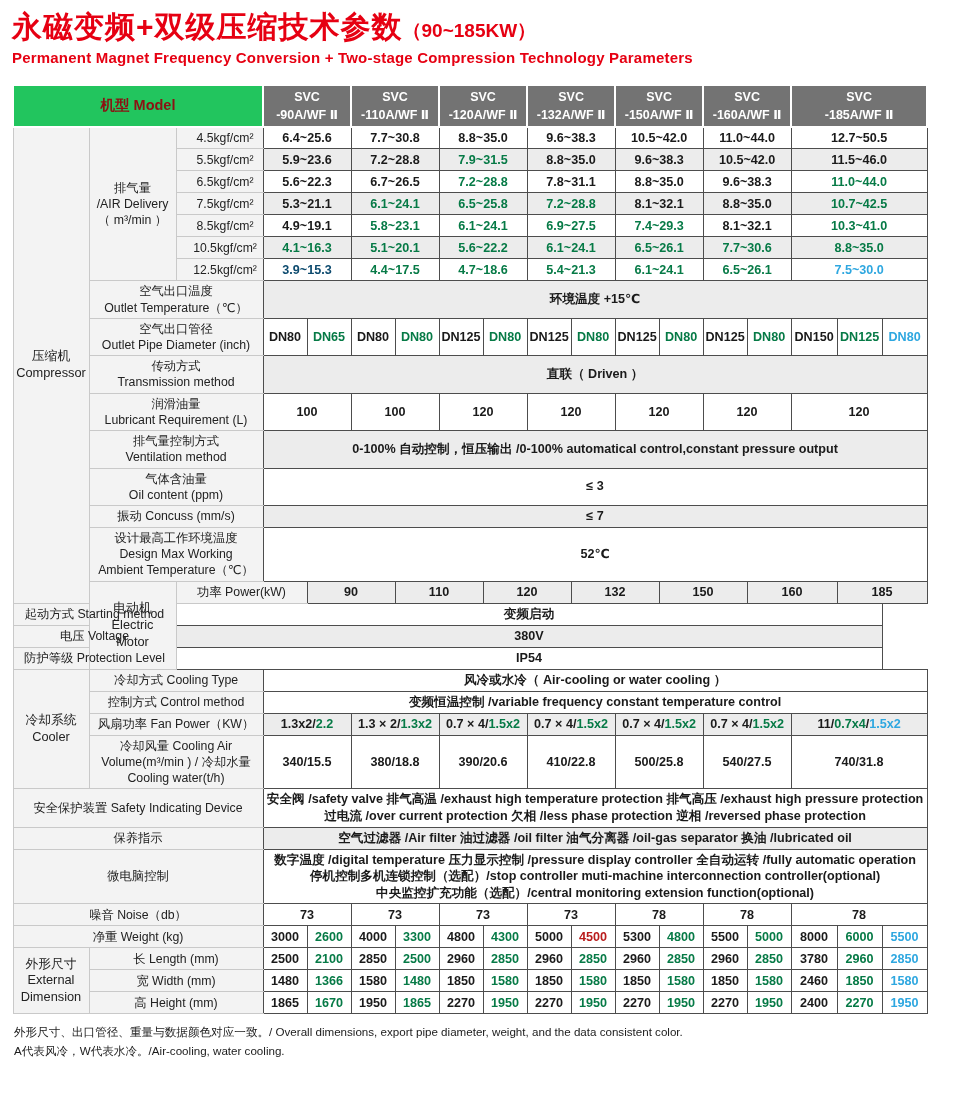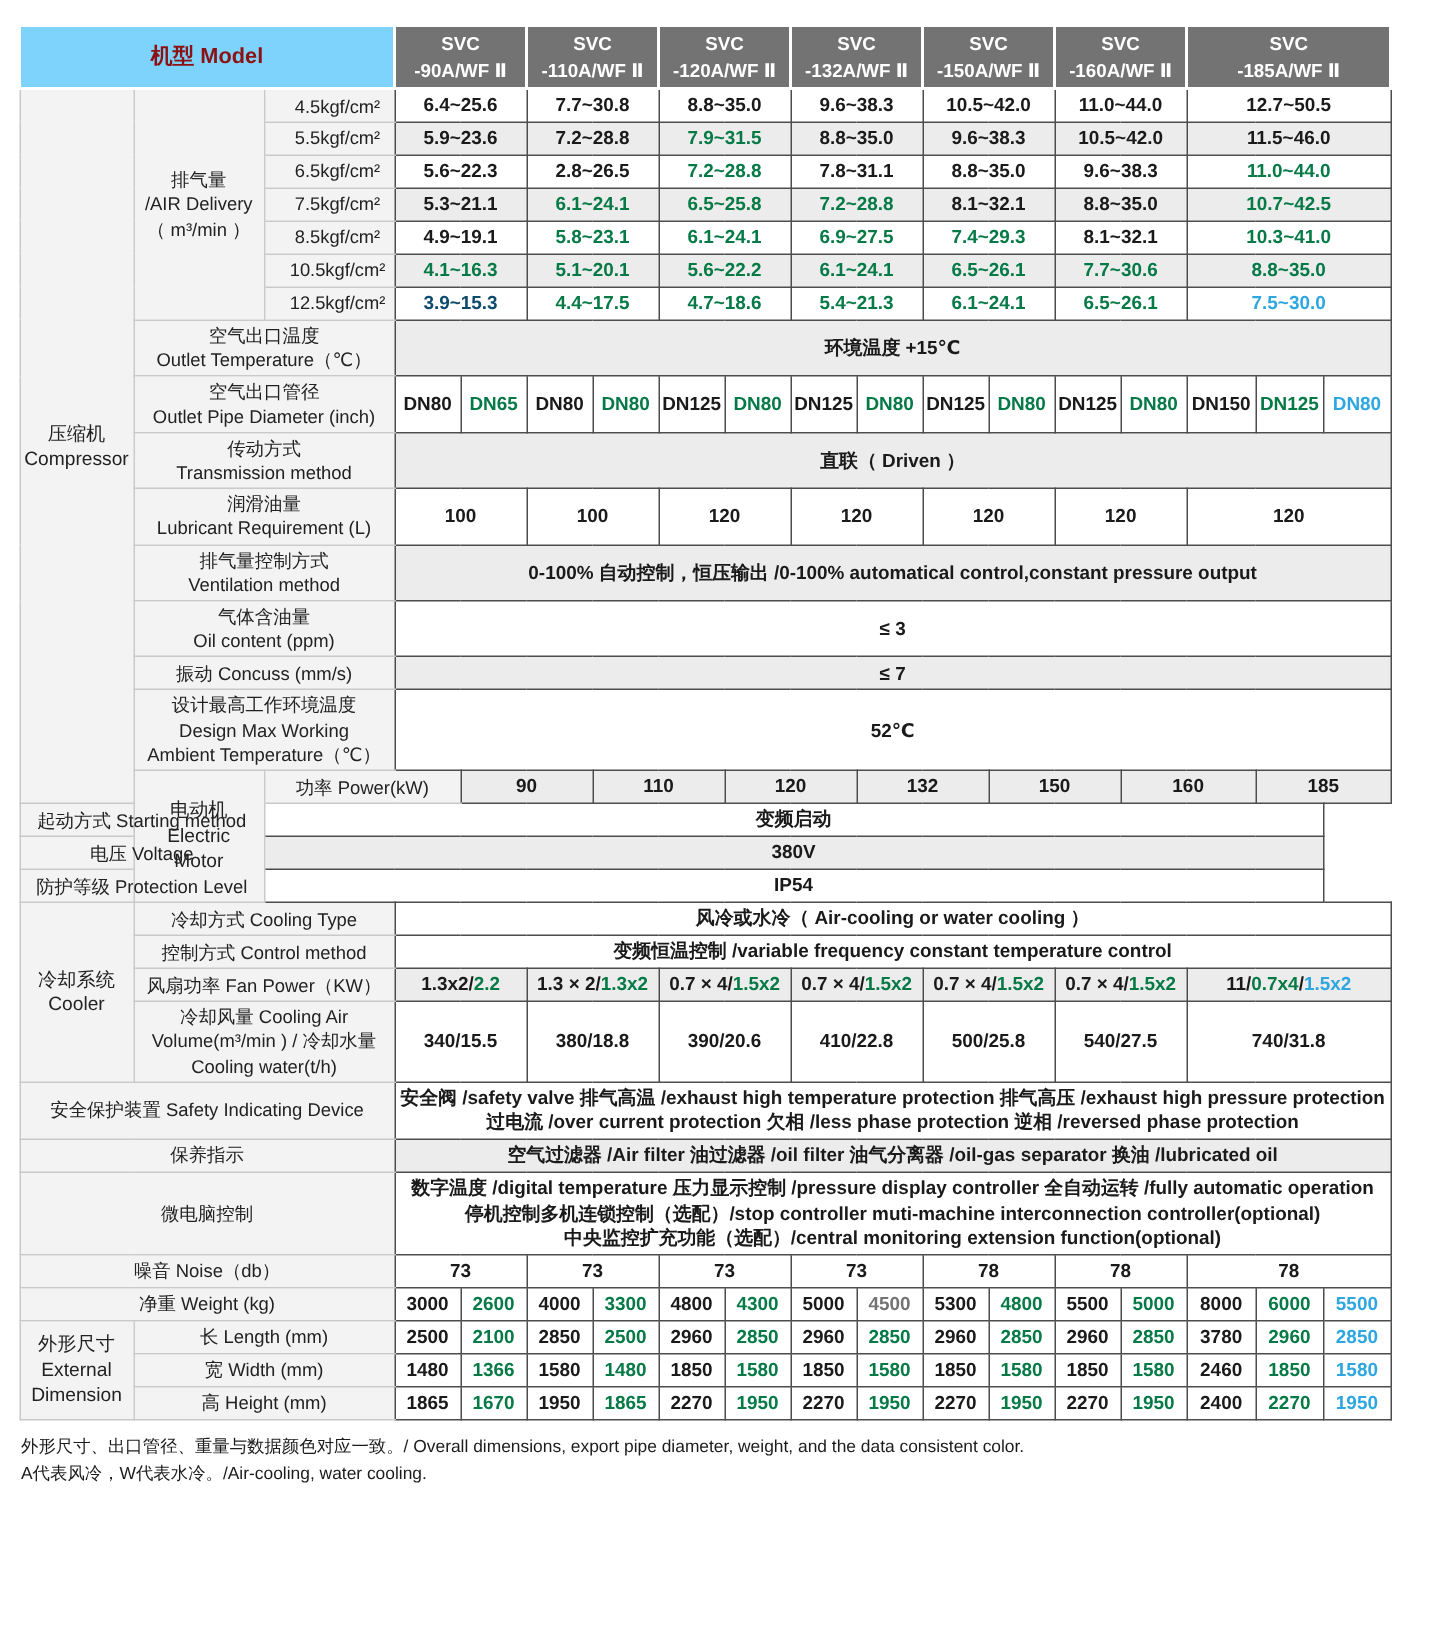--- a/index.html
+++ b/index.html
@@ -26,21 +26,21 @@
   }
   td {
     padding: 2px 1px;
     text-align: center;
     vertical-align: middle;
     line-height: 1.32;
     overflow: hidden;
   }
   
   td.k-hl {
-    background: #7dd3fc;
+    background: #22c55e;
     color: #8c1113;
     font-size: 14.5px;
     font-weight: 700;
     border: 2px solid #ffffff;
     height: 42px;
   }
   td.k-hm {
     background: #737373;
     color: #ffffff;
     font-size: 12.5px;
@@ -71,20 +71,24 @@
   tr { height: 22px; }
 
   
   .footnotes { margin-top: 9px; padding-left: 2px; }
   .footnotes p { font-size: 11.6px; color: #1b1b1b; line-height: 1.6; }
 </style>
 </head>
 <body>
 
 <div class="page">
+  <div class="title-block">
+    <div class="title-zh"><span>永磁变频+双级压缩技术参数</span><span class="title-suffix">（90~185KW）</span></div>
+    <div class="title-en">Permanent Magnet Frequency Conversion + Two-stage Compression Technology Parameters</div>
+  </div>
 
   <table class="params">
     <colgroup>
       <col style="width:76px">
         <col style="width:87px">
         <col style="width:87px">
       <col style="width:44px">
         <col style="width:44px">
       <col style="width:44px">
         <col style="width:44px">
@@ -129,21 +133,21 @@
           <td class="k-d" colspan="2">7.2~28.8</td>
           <td class="k-d" colspan="2" style="color: rgb(6, 122, 70);">7.9~31.5</td>
           <td class="k-d" colspan="2">8.8~35.0</td>
           <td class="k-d" colspan="2">9.6~38.3</td>
           <td class="k-d" colspan="2">10.5~42.0</td>
           <td class="k-d" colspan="3">11.5~46.0</td>
         </tr>
         <tr>
           <td class="k-p edge">6.5kgf/cm²</td>
           <td class="k-d" colspan="2">5.6~22.3</td>
-          <td class="k-d" colspan="2">2.8~26.5</td>
+          <td class="k-d" colspan="2">6.7~26.5</td>
           <td class="k-d" colspan="2" style="color: rgb(6, 122, 70);">7.2~28.8</td>
           <td class="k-d" colspan="2">7.8~31.1</td>
           <td class="k-d" colspan="2">8.8~35.0</td>
           <td class="k-d" colspan="2">9.6~38.3</td>
           <td class="k-d" colspan="3" style="color: rgb(6, 122, 70);">11.0~44.0</td>
         </tr>
         <tr class="shade">
           <td class="k-p edge">7.5kgf/cm²</td>
           <td class="k-d" colspan="2">5.3~21.1</td>
           <td class="k-d" colspan="2" style="color: rgb(6, 122, 70);">6.1~24.1</td>
@@ -311,21 +315,21 @@
         </tr>
         <tr>
           <td class="k-l edge" colspan="3">净重 Weight (kg)</td>
           <td class="k-d">3000</td>
           <td class="k-d" style="color: rgb(6, 122, 70);">2600</td>
           <td class="k-d">4000</td>
           <td class="k-d" style="color: rgb(6, 122, 70);">3300</td>
           <td class="k-d">4800</td>
           <td class="k-d" style="color: rgb(6, 122, 70);">4300</td>
           <td class="k-d">5000</td>
-          <td class="k-d" style="color: #737373;">4500</td>
+          <td class="k-d" style="color: #b91c1c;">4500</td>
           <td class="k-d">5300</td>
           <td class="k-d" style="color: rgb(6, 122, 70);">4800</td>
           <td class="k-d">5500</td>
           <td class="k-d" style="color: rgb(6, 122, 70);">5000</td>
           <td class="k-d">8000</td>
           <td class="k-d" style="color: rgb(6, 122, 70);">6000</td>
           <td class="k-d" style="color: rgb(46, 167, 224);">5500</td>
         </tr>
         <tr>
           <td class="k-g" rowspan="3">外形尺寸<br>External<br>Dimension</td>

